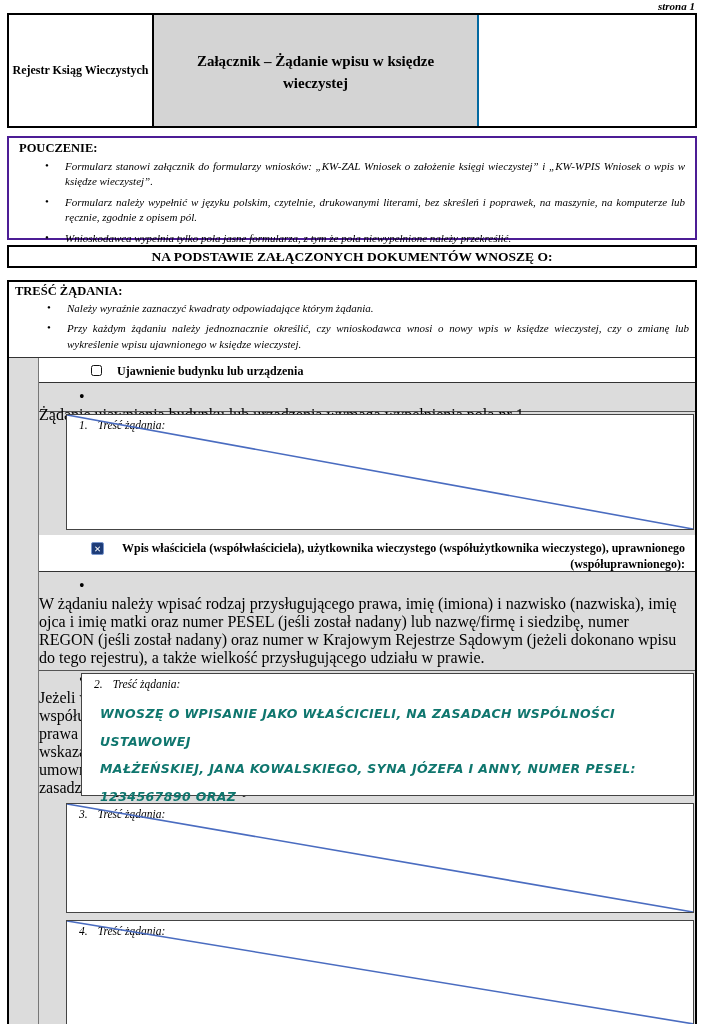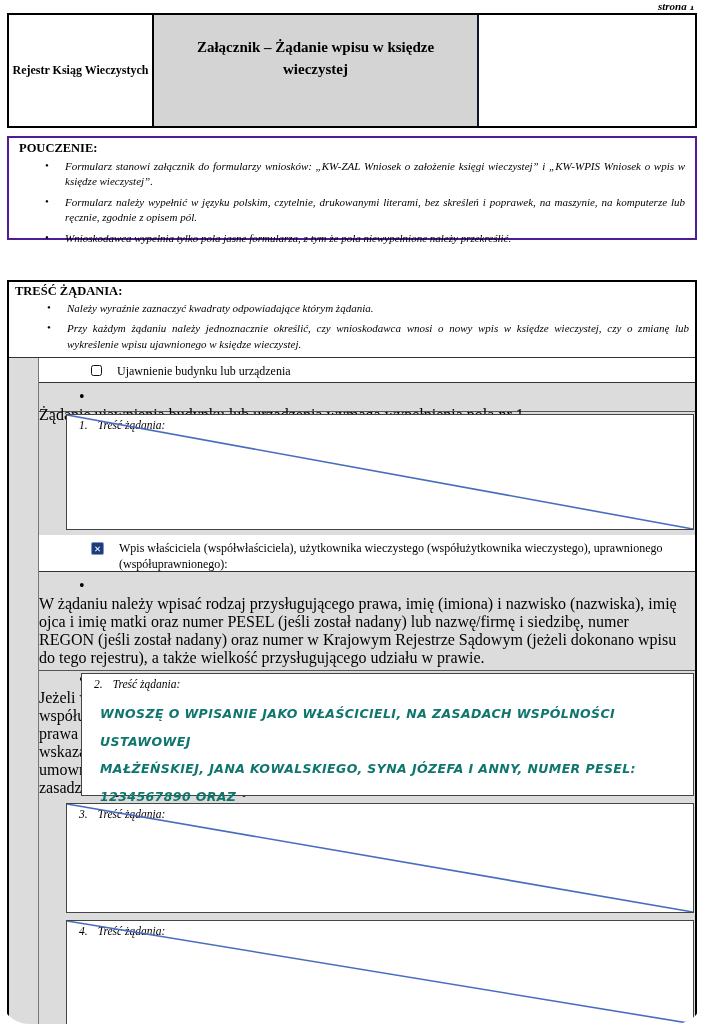--- a/index.html
+++ b/index.html
@@ -1,32 +1,32 @@
 <!DOCTYPE html>
 <html lang="pl"><head>
 <meta charset="utf-8">
 <style>
   * { margin:0; padding:0; box-sizing:border-box; }
   html,body { background:#ffffff; }
   body { font-family:"Liberation Serif", serif; color:#000; }
-  .page { position:relative; width:704px; height:1024px; background:#fff; overflow:hidden;border-radius:29px; }
+  .page { position:relative; width:704px; height:1024px; background:#fff; overflow:hidden; }
 
   .strona { position:absolute; top:0; right:9px; font-size:11px; font-style:italic; font-weight:600; }
 
   
   .hdr { position:absolute; left:7px; right:7px; top:13px; height:115px;
          display:grid; grid-template-columns:145px 325px 1fr;
          border:2px solid #000; }
   .hdr-left { display:flex; flex-direction:column; border-right:2px solid #000; background:#fff; }
   .hdr-code { height:33px; border-bottom:2px solid #000; display:flex; align-items:center; justify-content:center;
               font-weight:bold; font-size:15px; letter-spacing:.5px; }
   .hdr-registry { flex:1; display:flex; align-items:center; justify-content:center;
                   font-weight:bold; font-size:12px; text-align:center; }
-  .hdr-title { background:#d4d4d4; border-right:2px solid #0f172a; display:flex; align-items:flex-start; justify-content:center;
-               padding:22px 30px 0 30px; text-align:center; font-weight:bold; font-size:15px; line-height:1.45; }
+  .hdr-title { background:#d4d4d4; border-right:2px solid #0369a1; display:flex; align-items:flex-start; justify-content:center;
+               padding:36px 30px 0 30px; text-align:center; font-weight:bold; font-size:15px; line-height:1.45; }
   .hdr-annot { background:#f0f0f0; padding:5px 8px; font-size:11px; font-style:italic; font-weight:600; }
 
   
   .pouczenie { position:absolute; left:7px; right:7px; top:136px; height:104px;
                border:2px solid #4c1d95; padding:3px 10px 0 10px; }
   .pz-head { font-weight:bold; font-size:12.5px; margin-bottom:3px; }
   .bullets .b-item { display:flex; margin-bottom:5px; }
   .bullets .b-dot { width:20px; margin-left:26px; font-size:11px; flex:none; }
   .bullets .b-txt { flex:1; font-size:11px; font-style:italic; text-align:justify; line-height:1.4; }
 
@@ -39,21 +39,21 @@
           display:flex; flex-direction:column; }
   .main-head { padding:2px 6px 0 6px; }
   .main-title { font-weight:bold; font-size:12.5px; margin-bottom:2px; }
   .main .bullets .b-dot { margin-left:32px; }
   .inner { flex:1; display:flex; border-top:1px solid #333; }
   .rail { width:30px; flex:none; background:#dcdcdc; border-right:1px solid #777; }
   .icol { flex:1; background:#dcdcdc; display:flex; flex-direction:column; }
 
   .check-row { background:#fff; border-bottom:1px solid #333; display:flex; align-items:flex-start;
                padding:5px 10px 4px 52px; }
-  .check-row .cr-label { font-weight:normal; font-size:12px; line-height:1.35; }
+  .check-row .cr-label { font-weight:bold; font-size:12px; line-height:1.35;text-align:right; }
   .cb { flex:none; margin-right:15px; margin-top:2px; display:inline-block; }
   .cb-empty { width:11px; height:11px; border:1.7px solid #111; border-radius:2.5px; background:#fff; }
   .cb-checked { width:13px; height:13px; background:#1e3c78; border:1.5px solid #7a97cd; border-radius:2px;
                 color:#fff; font-family:"DejaVu Sans",sans-serif; font-size:8.5px; font-weight:bold;
                 text-align:center; line-height:12px; }
   .cb-checked::before { content:"✕"; }
 
   .note-row { background:#dcdcdc; border-bottom:1px solid #555; padding:5px 12px 4px 0; }
   .note-row .b-item { margin-bottom:4px; }
   .note-row .b-dot { margin-left:40px; width:18px; }
@@ -103,20 +103,21 @@
         <span class="b-dot">•</span>
         <p class="b-txt">Formularz należy wypełnić w języku polskim, czytelnie, drukowanymi literami, bez skreśleń i poprawek, na maszynie, na komputerze lub ręcznie, zgodnie z opisem pól.</p>
       </div>
       <div class="b-item">
         <span class="b-dot">•</span>
         <p class="b-txt">Wnioskodawca wypełnia tylko pola jasne formularza, z tym że pola niewypełnione należy przekreślić.</p>
       </div>
     </div>
   </div>
 
+  <div class="banner">NA PODSTAWIE ZAŁĄCZONYCH DOKUMENTÓW WNOSZĘ O:</div>
 
   <div class="main">
     <div class="main-head">
       <div class="main-title">TREŚĆ ŻĄDANIA:</div>
       <div class="bullets">
         <div class="b-item">
           <span class="b-dot">•</span>
           <p class="b-txt">Należy wyraźnie zaznaczyć kwadraty odpowiadające którym żądania.</p>
         </div>
         <div class="b-item">

